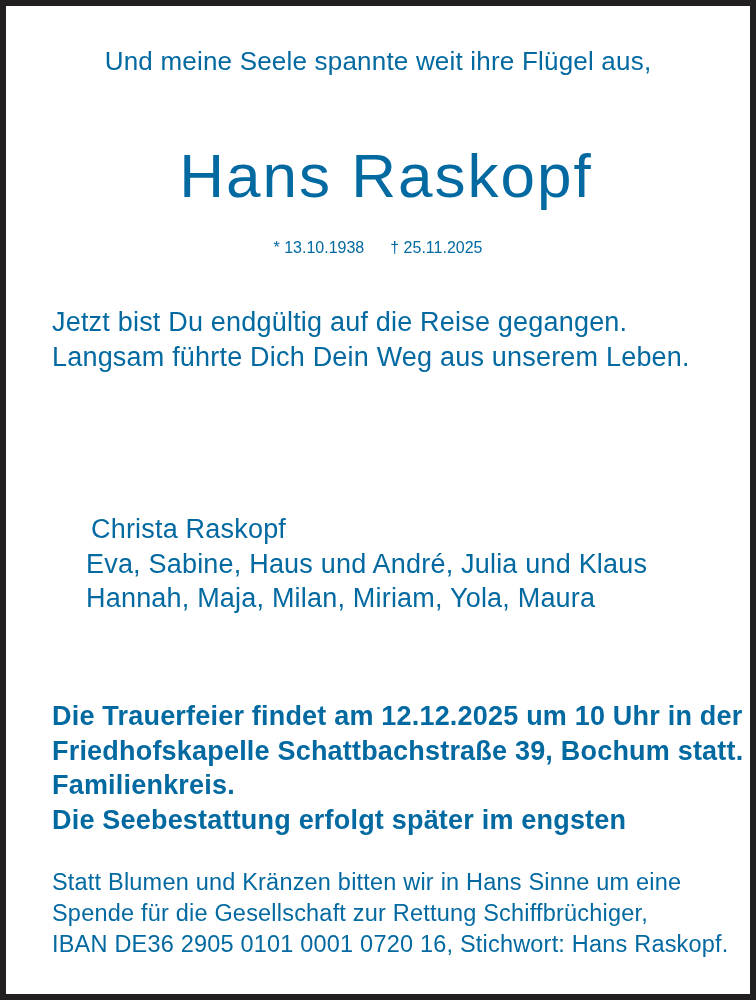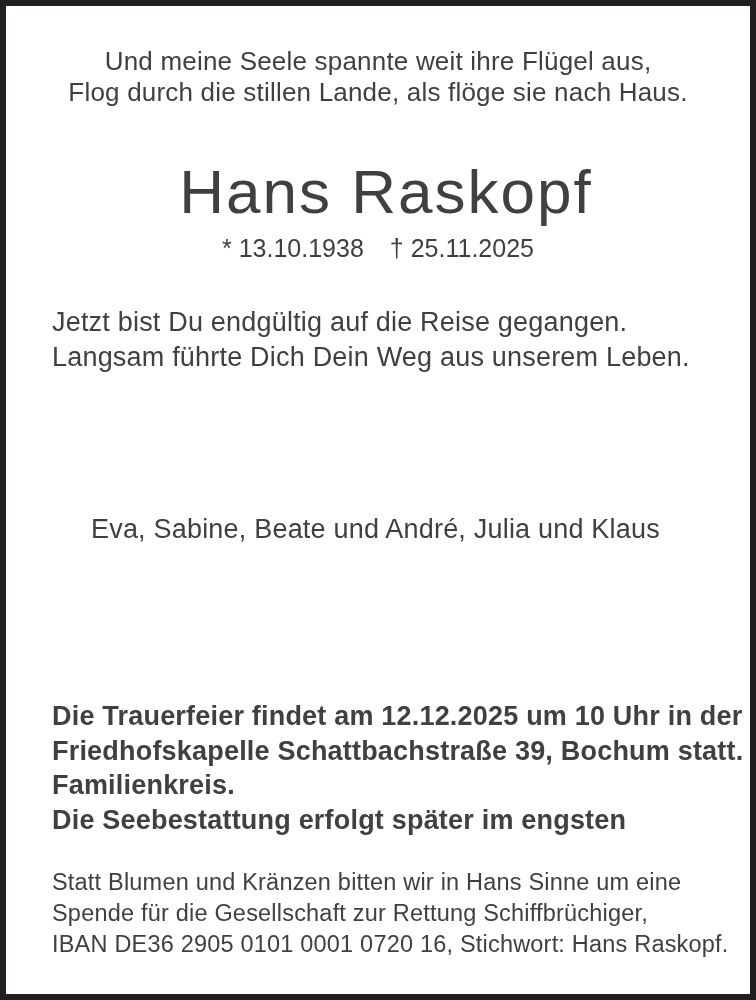--- a/index.html
+++ b/index.html
@@ -8,54 +8,54 @@
     background: #ffffff;
   }
   .page {
     position: relative;
     width: 756px;
     height: 1000px;
     box-sizing: border-box;
     background: #ffffff;
     border: 6px solid #231f20;
     font-family: "Liberation Sans", "DejaVu Sans", sans-serif;
-    color: #404040;
+    color: #0369a1;
     overflow: hidden;
   }
   .line { white-space: nowrap; }
 
   .verse {
     position: absolute;
     top: 40px;
     left: 0;
     right: 0;
     text-align: center;
     font-size: 26px;
     line-height: 31px;
     letter-spacing: 0.2px;
   }
   .name {
     position: absolute;
     top: 132px;
     left: 16px;
     right: 0;
-    margin: 16px;
+    margin: 0;
     text-align: center;
     font-size: 62px;
     font-weight: 400;
     letter-spacing: 2px;
     line-height: 76px;
   }
   .dates {
     position: absolute;
     top: 226px;
     left: 0;
     right: 0;
     text-align: center;
-    font-size: 25px;
+    font-size: 16px;
     line-height: 32px;
   }
   .dates .birth { margin-right: 26px; }
 
   .farewell {
     position: absolute;
     top: 299px;
     left: 46px;
     right: 30px;
     font-size: 27px;
@@ -93,36 +93,37 @@
     letter-spacing: 0.2px;
   }
 </style>
 </head>
 <body>
 
 <div class="page">
 
   <div class="verse">
     <div class="line">Und meine Seele spannte weit ihre Flügel aus,</div>
-    <div class="line">Flog durch die stillen Lande, als flöge sie nach Haus.</div>
   </div>
 
   <h1 class="name">Hans Raskopf</h1>
 
   <div class="dates">
     <span class="birth">* 13.10.1938</span><span class="death">† 25.11.2025</span>
   </div>
 
   <div class="farewell">
     <div class="line">Jetzt bist Du endgültig auf die Reise gegangen.</div>
     <div class="line">Langsam führte Dich Dein Weg aus unserem Leben.</div>
   </div>
 
   <div class="mourners">
-    <div class="line">Eva, Sabine, Beate und André, Julia und Klaus</div>
+    <div class="line">Christa Raskopf</div>
+    <div class="line">Eva, Sabine, Haus und André, Julia und Klaus</div>
+    <div class="line">Hannah, Maja, Milan, Miriam, Yola, Maura</div>
   </div>
 
   <div class="funeral">
     <div class="line">Die Trauerfeier findet am 12.12.2025 um 10 Uhr in der</div>
     <div class="line">Friedhofskapelle Schattbachstraße 39, Bochum statt.</div>
     <div class="line">Familienkreis.</div>
     <div class="line">Die Seebestattung erfolgt später im engsten</div>
   </div>
 
   <div class="donation">

